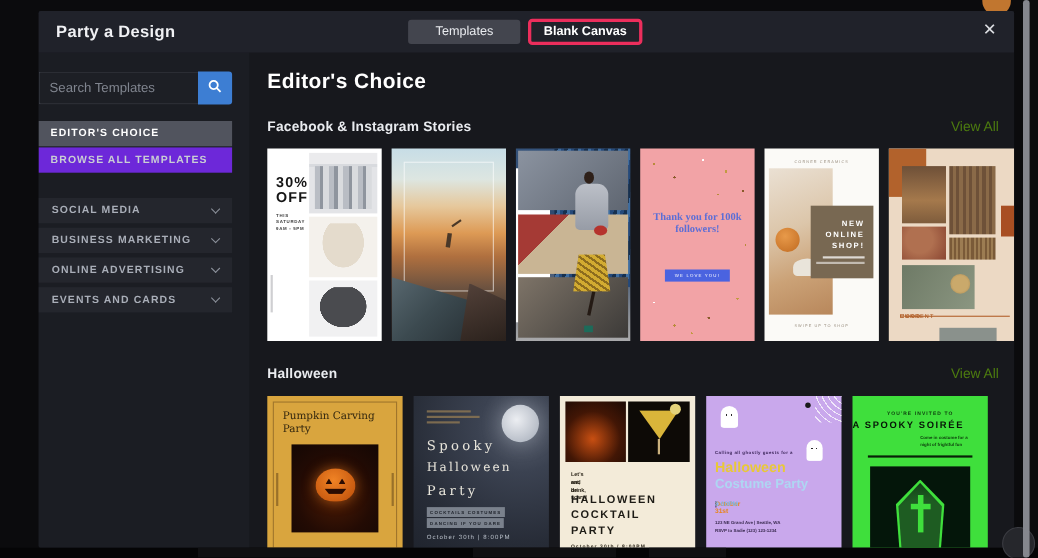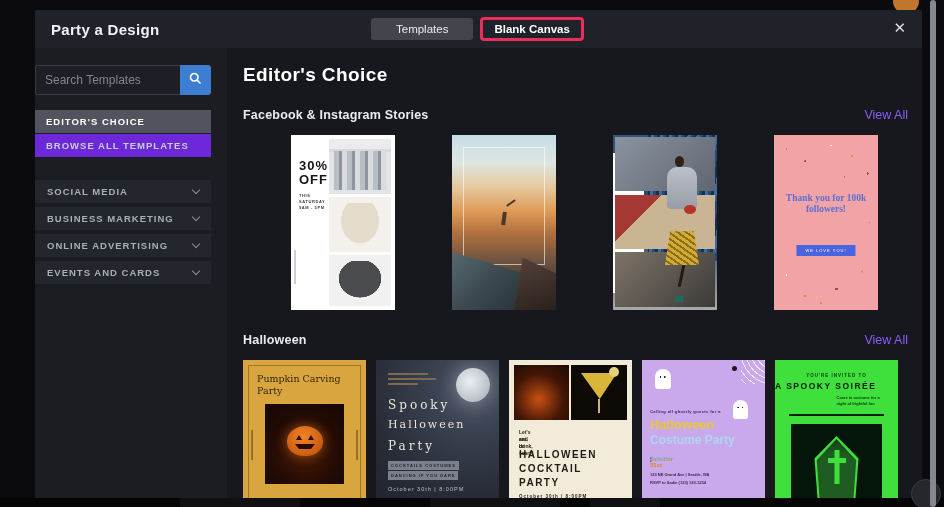--- a/index.html
+++ b/index.html
@@ -37,26 +37,26 @@
   .nav-item.selected { background:#51545e; color:#ffffff; }
   .cat-list { position:absolute; left:0; top:132px; width:176px; }
   .cat-item { height:23px; margin-bottom:4px; background:#24262d; color:#a9aeb8; font-size:9.5px; font-weight:700;
     letter-spacing:1px; display:flex; align-items:center; justify-content:space-between; padding:0 12px; cursor:pointer; }
   .chev { width:6px; height:6px; border-right:1.5px solid #8a8f99; border-bottom:1.5px solid #8a8f99; transform:rotate(45deg); margin-top:-3px; }
 
   
   .main { position:absolute; left:192px; top:38px; right:0; bottom:0; background:#17181d; overflow:hidden; }
   .main-heading { position:absolute; left:16px; top:16px; color:#fff; font-size:19px; font-weight:600; letter-spacing:.4px; }
   .sec-label { position:absolute; left:16px; color:#e9ebef; font-size:12.5px; font-weight:600; letter-spacing:.2px; }
-  .view-all { position:absolute; right:14px; color:#8b5cf6; font-size:12.5px; cursor:pointer; }
+  .view-all { position:absolute; right:14px; color:#4d7c0f; font-size:12.5px; cursor:pointer; }
   .row { position:absolute; left:16px; display:flex; }
   .row1 { top:87px; gap:9px; }
   .row2 { top:312px; gap:10px; }
   .thumb { position:relative; overflow:hidden; flex:none; cursor:pointer; }
-  .row1 .thumb { width:104px; height:175px;margin-left:48px; }
+  .row1 .thumb { width:104px; height:175px; }
   .row1 .thumb:last-child { width:124px; }
   .row2 .thumb { width:123px; height:205px; }
   .thumb * { position:absolute; }
 
   
   .t-sale { background:#fff; }
   .t-sale .ph1 { left:38px; top:4px; right:4px; height:55px; background:linear-gradient(180deg,#ebebed 0 18%,#d8dade 18% 24%,#e3e4e7 24% 100%); }
   .t-sale .ph1 i { position:absolute; top:22%; left:8%; right:8%; height:70%; background:repeating-linear-gradient(90deg,#b9bdc4 0 5px,#8f959e 5px 8px,#d9dbde 8px 13px); }
   .t-sale .ph2 { left:38px; top:62px; right:4px; height:55px; background:#f4f1ec; }
   .t-sale .ph2 i { position:absolute; left:15%; top:10%; width:70%; height:80%; background:radial-gradient(ellipse at 50% 40%,#e4dbcc 0 60%,transparent 61%); }

